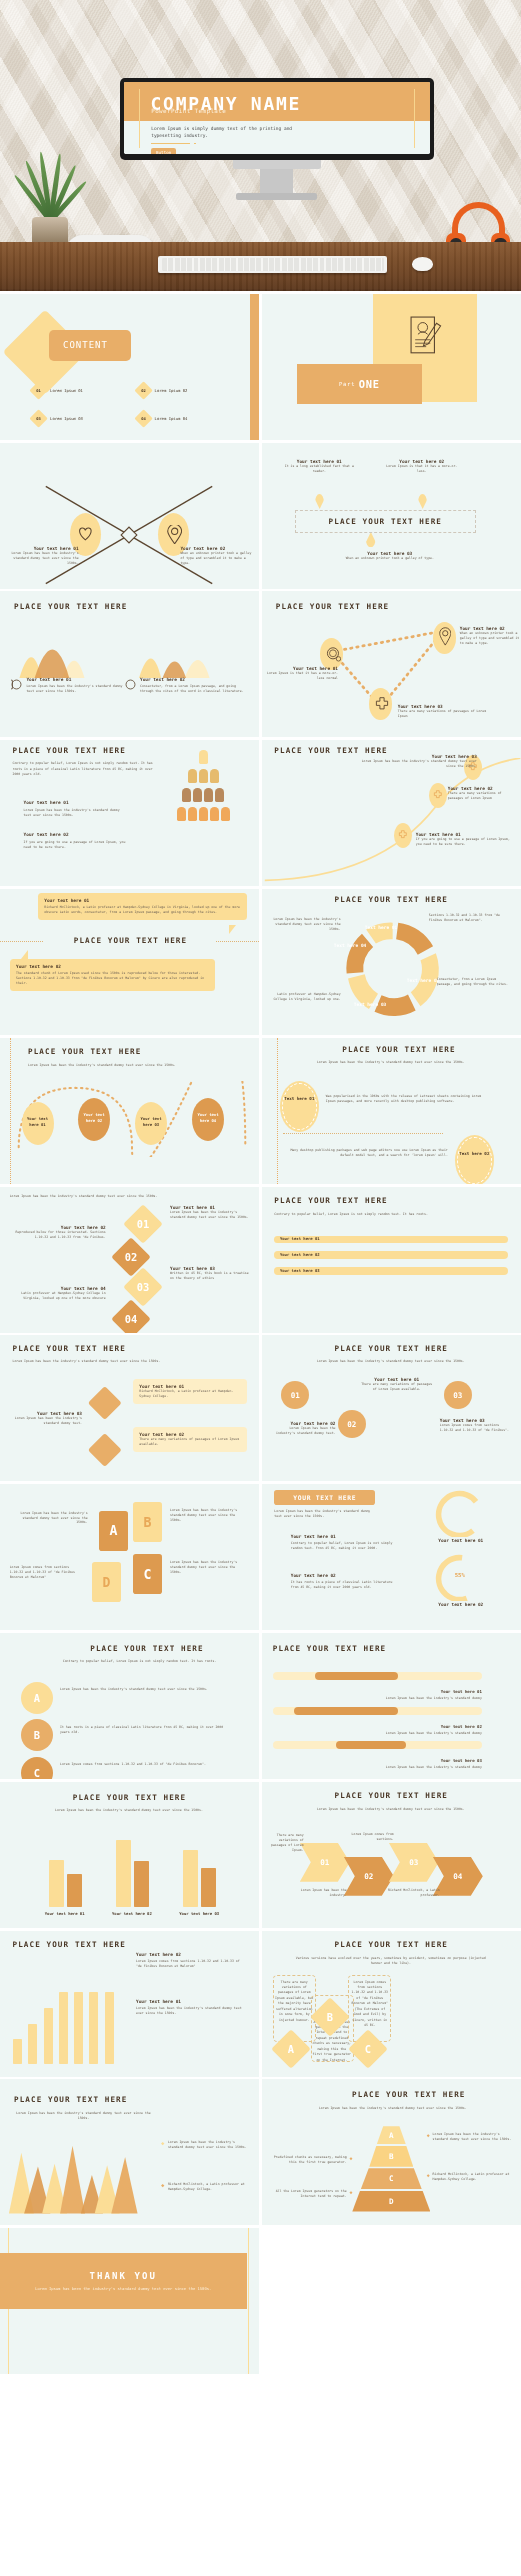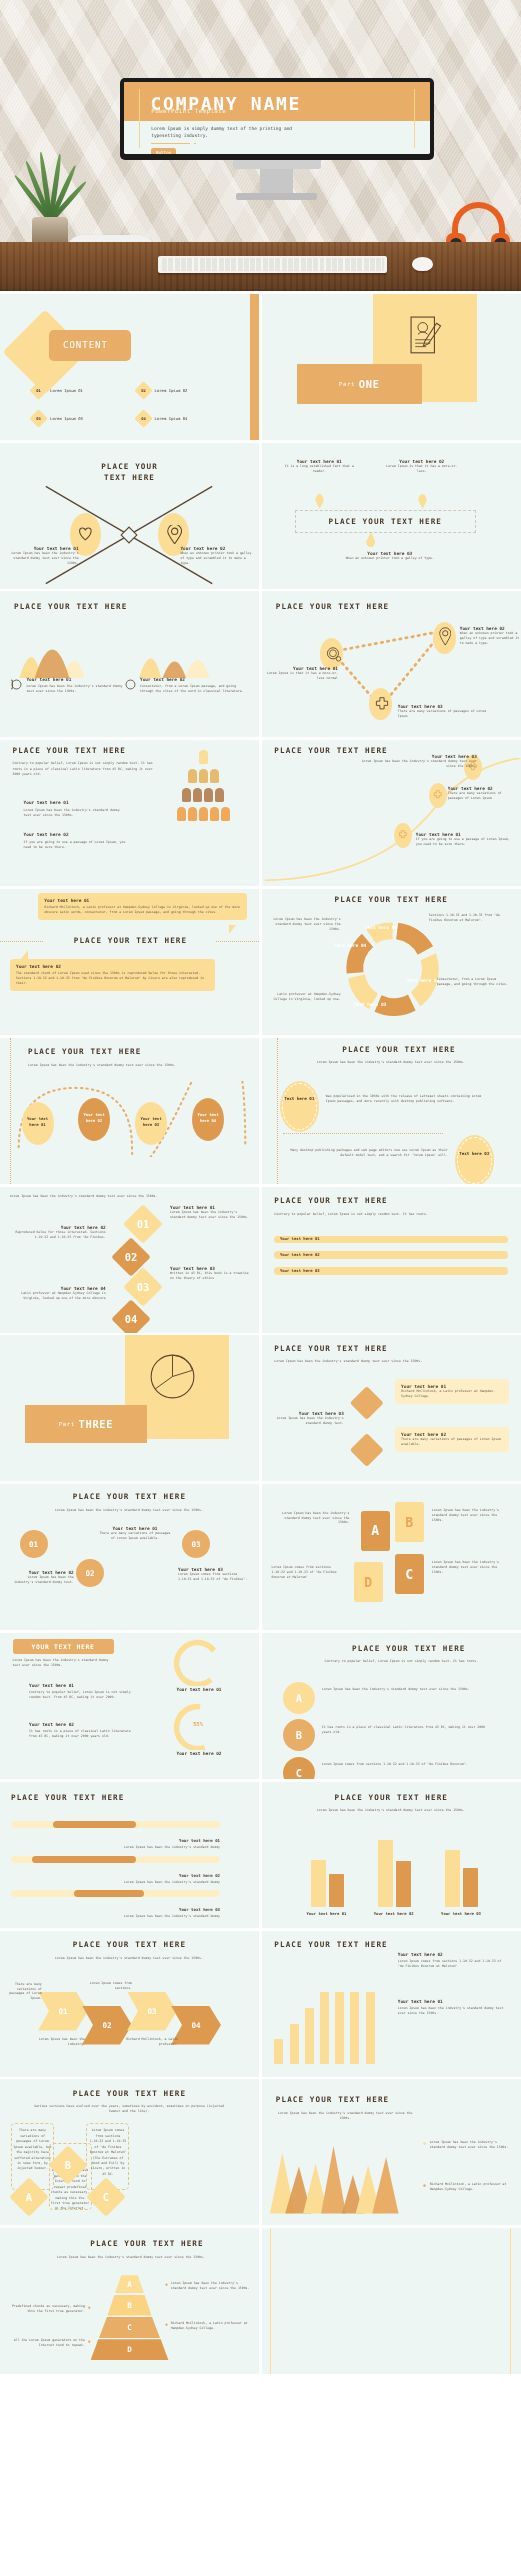--- a/index.html
+++ b/index.html
@@ -203,24 +203,20 @@
     <line x1="10" y1="46" x2="26" y2="46" stroke="#5c4630" stroke-width="1.2"></line>
     <path d="M41 12 l6 4 -18 26 -7 3 2 -7z" fill="none" stroke="#5c4630" stroke-width="1.5"></path>
   </svg>
   <div class="partblock" style="left:35px;top:70px;width:125px;height:40px;">
     <span class="w">Part</span>
     <span class="n">ONE</span>
   </div>
 </div>
 
 <div class="slide">
-  <h3 class="t c" style="position:absolute;left:0;right:0;top:18px;line-height:1.5;">
-    <span>PLACE YOUR</span><br>
-    <span>TEXT HERE</span>
-  </h3>
   <svg style="position:absolute;left:42px;top:40px;" width="174" height="104" viewBox="0 0 250 150">
     <line x1="5" y1="5" x2="245" y2="145" stroke="#5c4630" stroke-width="2"></line>
     <line x1="245" y1="5" x2="5" y2="145" stroke="#5c4630" stroke-width="2"></line>
     <rect x="117" y="67" width="16" height="16" fill="#eef6f4" stroke="#5c4630" stroke-width="1.6" transform="rotate(45 125 75)"></rect>
   </svg>
   <div class="ell" style="left:70px;top:70px;width:31px;height:43px;"></div>
   <div class="ell" style="left:158px;top:70px;width:31px;height:43px;"></div>
   <svg style="position:absolute;left:77px;top:83px;" width="16.7" height="15.3" viewBox="0 0 24 22">
     <path d="M12 20 C2 12 2 4 7 3 C10 2.4 12 5 12 6.5 C12 5 14 2.4 17 3 C22 4 22 12 12 20Z" fill="none" stroke="#5c4630" stroke-width="1.5"></path>
   </svg>
@@ -490,32 +486,20 @@
     </div>
     <div>
       <div class="hbar" style="width:209px;background:#fdeec6;"></div>
       <div style="position:relative;margin-top:-7.6px;" class="hbar yellow">
             <span style="position:absolute;left:5.6px;top:0.7px;font-size:3.9px;font-weight:bold;">Your text here 03</span>
           </div>
     </div>
   </div>
 </div>
 
-<div class="slide">
-  <div class="bigyellow" style="left:125px;top:0;width:104px;height:104px;"></div>
-  <svg style="position:absolute;left:147px;top:15.3px;" width="51" height="51" viewBox="0 0 74 74">
-    <circle cx="37" cy="37" r="31" fill="none" stroke="#5c4630" stroke-width="1.6"></circle>
-    <path d="M37 37 L37 6 A31 31 0 0 1 66 28Z" fill="none" stroke="#5c4630" stroke-width="1.4"></path>
-    <line x1="37" y1="37" x2="12" y2="55" stroke="#5c4630" stroke-width="1.4"></line>
-  </svg>
-  <div class="partblock" style="left:25px;top:70px;width:122px;height:38px;">
-    <span class="w">Part</span>
-    <span class="n">THREE</span>
-  </div>
-</div>
 
 <div class="slide">
   <h3 class="t" style="position:absolute;left:12.5px;top:8.3px;">PLACE YOUR TEXT HERE</h3>
   <div class="mini" style="position:absolute;left:12.5px;top:23.6px;width:160px;">Lorem Ipsum has been the industry's standard dummy text ever since the 1500s.</div>
   <div class="dmlarge" style="left:93px;top:56px;width:23.6px;height:23.6px;background:#e8ae68;"></div>
   <div class="dmlarge" style="left:93px;top:103px;width:23.6px;height:23.6px;background:#e8ae68;"></div>
   <div class="bubble" style="left:133px;top:44px;width:114px;background:#fdeec6;">
     <span class="lbl">Your text here 01</span>
     <div class="mini">Richard McClintock, a Latin professor at Hampden-Sydney College.</div>
   </div>
@@ -742,16 +726,20 @@
   </div>
   <div style="position:absolute;left:5.6px;top:110px;width:85px;display:flex;gap:2.8px;">
     <span class="mini r" style="flex:1">All the Lorem Ipsum generators on the Internet tend to repeat.</span>
     <span style="color:#e8ae68;font-size:4.9px;">◆</span>
   </div>
 </div>
 
 <div class="slide">
   <div class="vdot" style="left:8.3px;top:0;height:146px;border-left:0.7px solid #fbdd96;"></div>
   <div class="vdot" style="right:9.7px;top:0;height:146px;border-left:0.7px solid #fbdd96;"></div>
+  <div class="thanks" style="left:0;right:12.5px;top:25px;height:56px;">
+    <span class="tt">THANK YOU</span>
+    <span class="ts">Lorem Ipsum has been the industry's standard dummy text ever since the 1500s.</span>
+  </div>
 </div>
 
 </div>
 
 
 </body></html>

